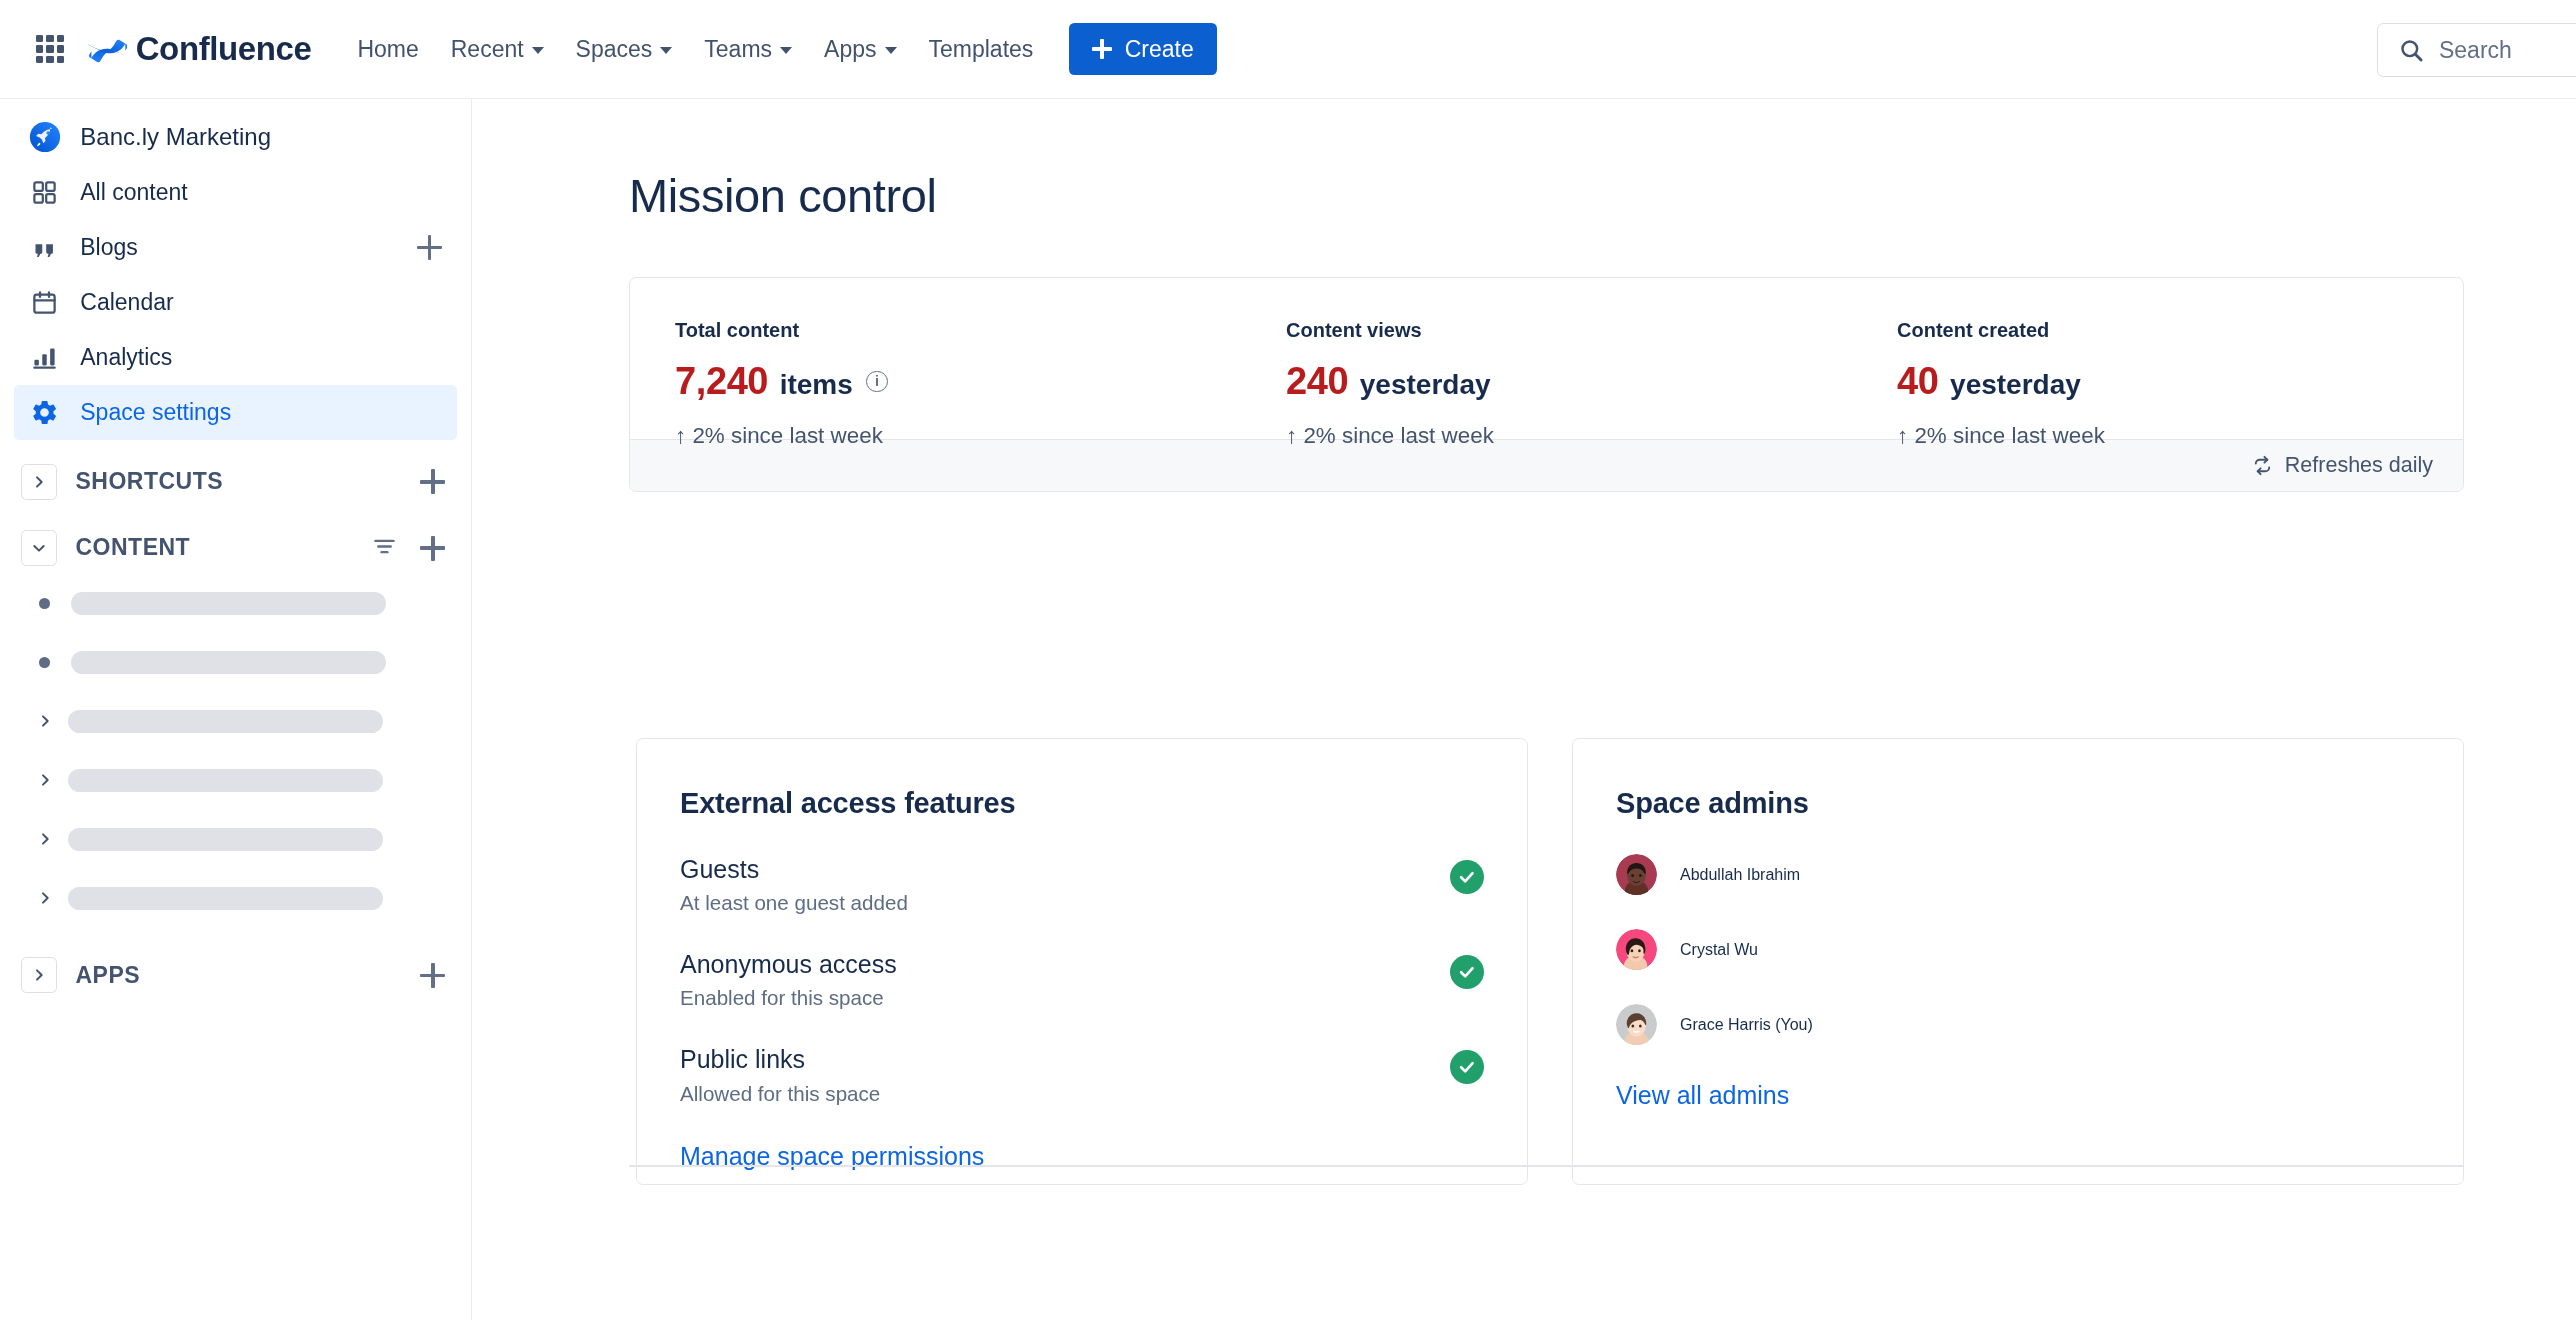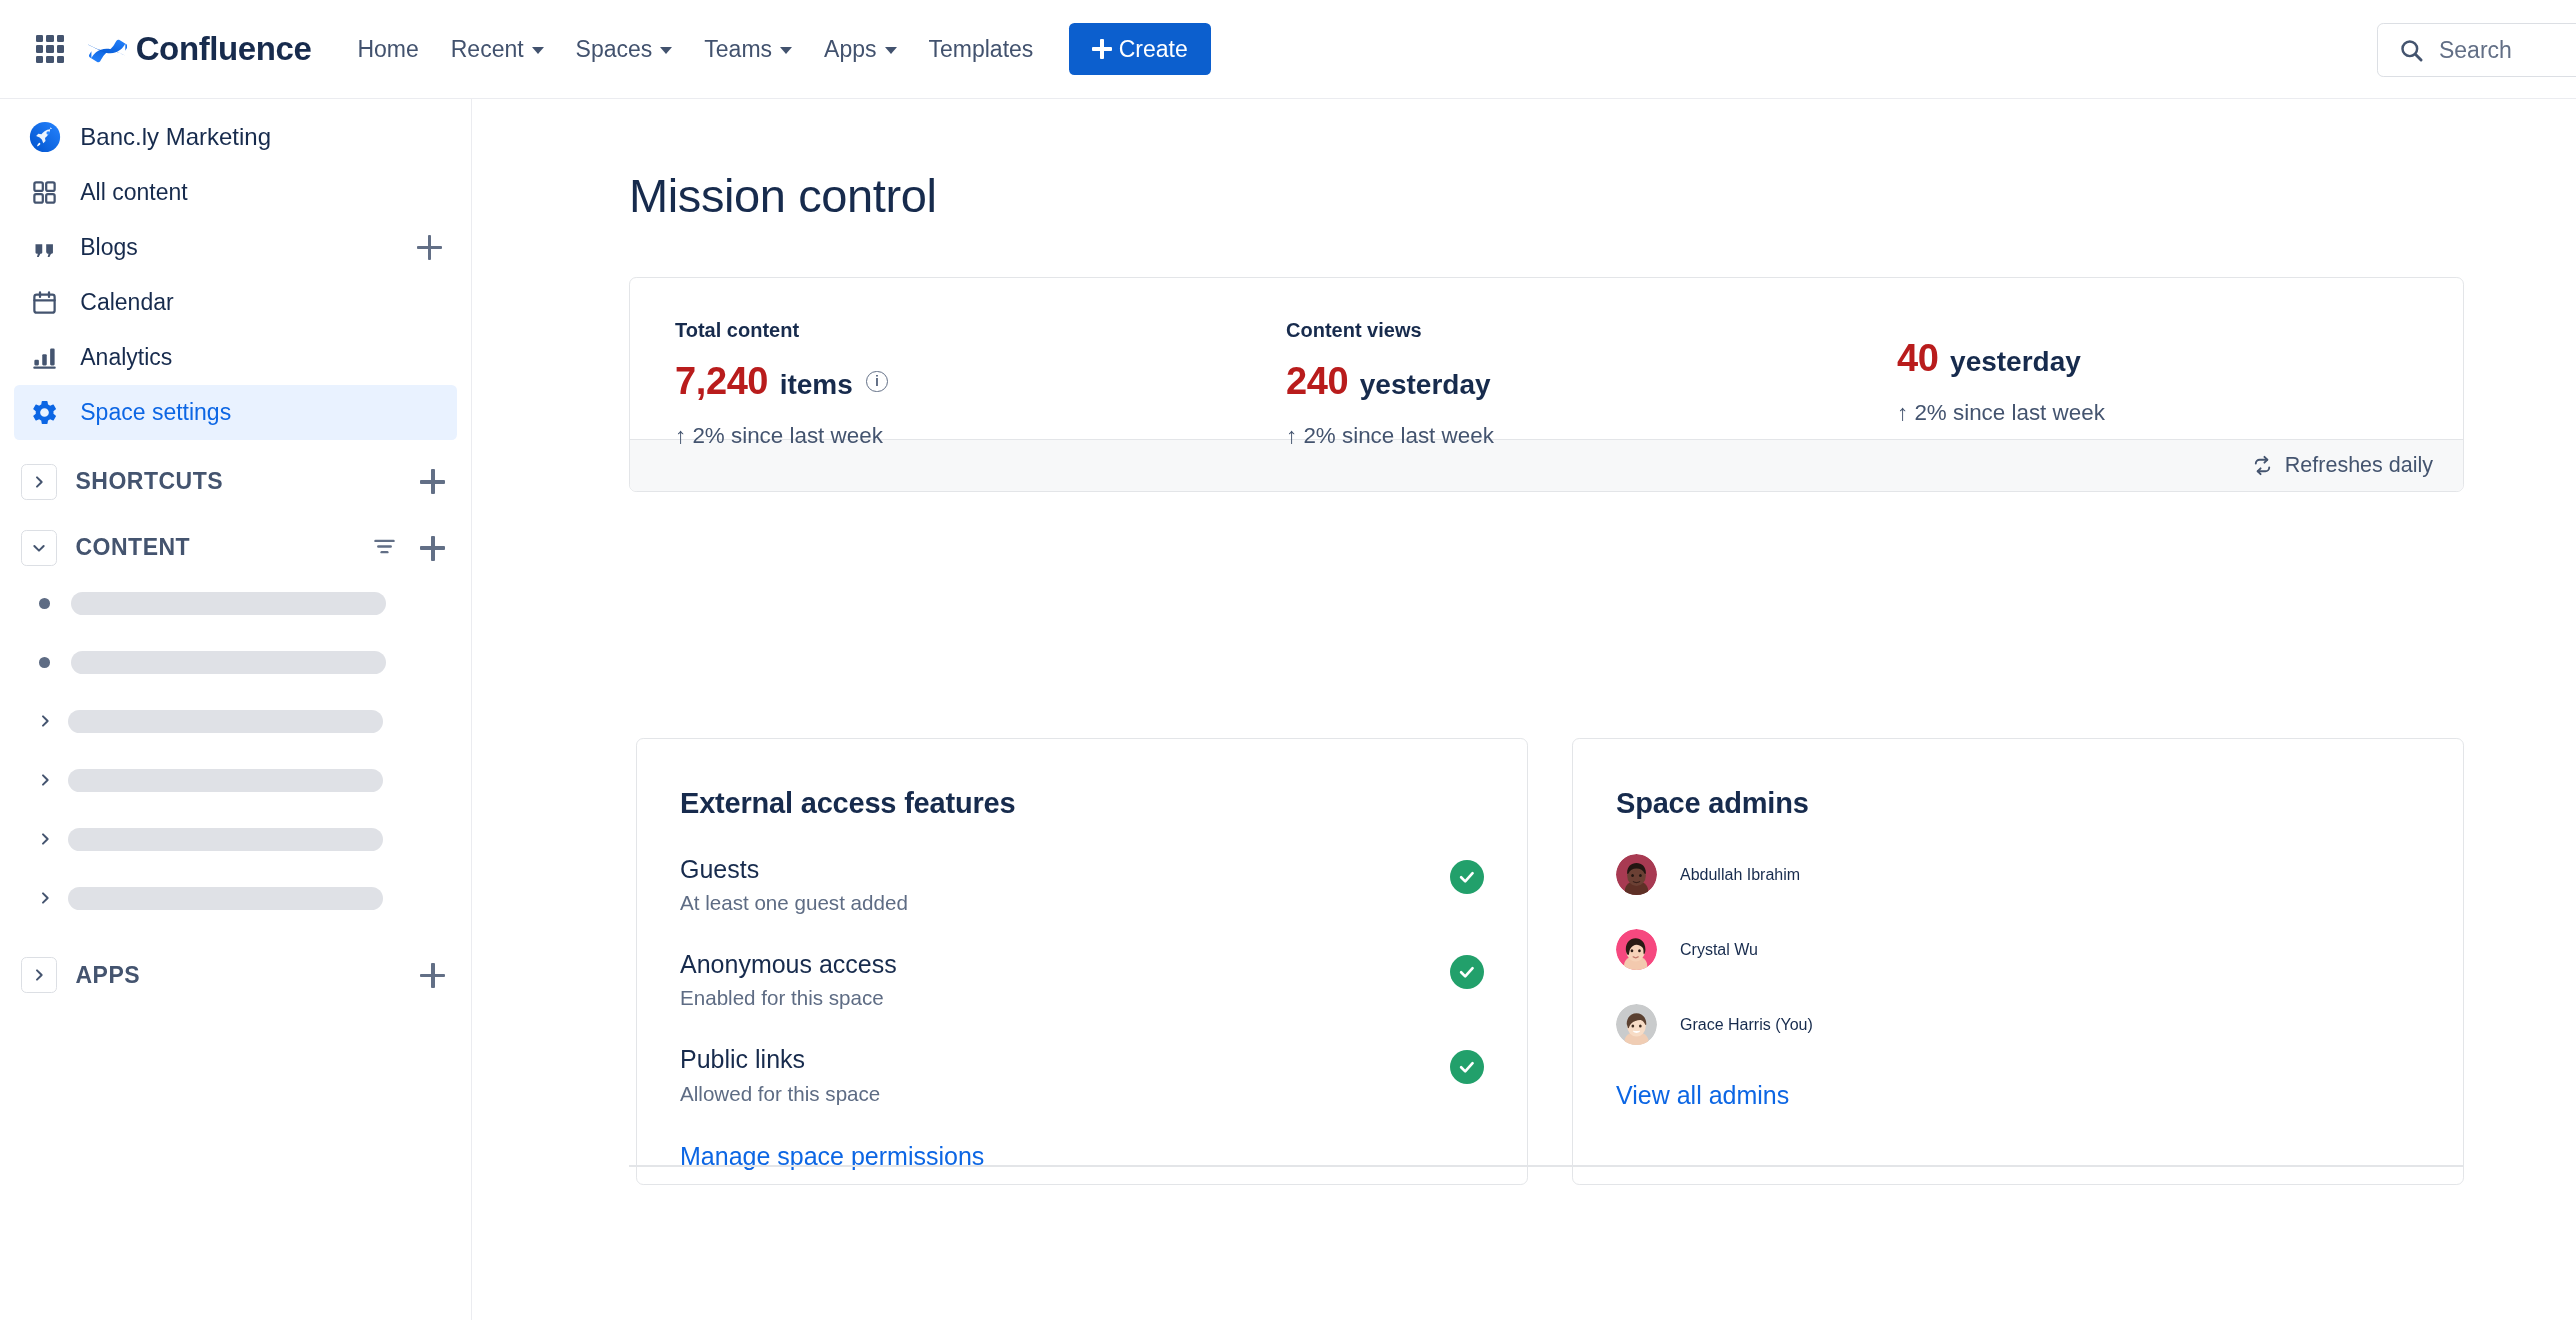--- a/index.html
+++ b/index.html
@@ -53,21 +53,21 @@
     border-top: 7.2px solid #42526E;
     margin-top: 2.7px;
   }
 
   .create-btn {
     margin-left: 19.7px;
     background: #0C5FCE; color: #fff;
     font-size: 23px; font-weight: 500;
     border: none; border-radius: 5.4px;
     padding: 0 23px; height: 52px;
-    display: flex; align-items: center; gap: 7px;
+    display: flex; align-items: center; gap: 13px;
     cursor: pointer;
     font-family: "Liberation Sans", sans-serif;
   }
   .plus-glyph { position: relative; width: 19.7px; height: 19.7px; display:inline-block; }
   .plus-glyph::before, .plus-glyph::after {
     content:''; position:absolute; background:#fff; border-radius:0.9px;
   }
   .plus-glyph::before { left: 8px; top: 0; width: 3.6px; height: 19.7px; }
   .plus-glyph::after  { top: 8px; left: 0; height: 3.6px; width: 19.7px; }
 
@@ -480,20 +480,21 @@
       <div class="stat">
         <div class="stat-label">Content views</div>
         <div class="stat-value-row">
           <span class="stat-num">240</span>
           <span class="stat-unit">yesterday</span>
         </div>
         <div class="stat-delta">↑ 2% since last week</div>
       </div>
 
       <div class="stat">
+        <div class="stat-label">Content created</div>
         <div class="stat-value-row">
           <span class="stat-num">40</span>
           <span class="stat-unit">yesterday</span>
         </div>
         <div class="stat-delta">↑ 2% since last week</div>
       </div>
     </div>
 
     <div class="stats-footer">
       <svg width="23" height="23" viewBox="0 0 24 24" fill="none" stroke="#44546F" stroke-width="2" stroke-linecap="round" stroke-linejoin="round">

